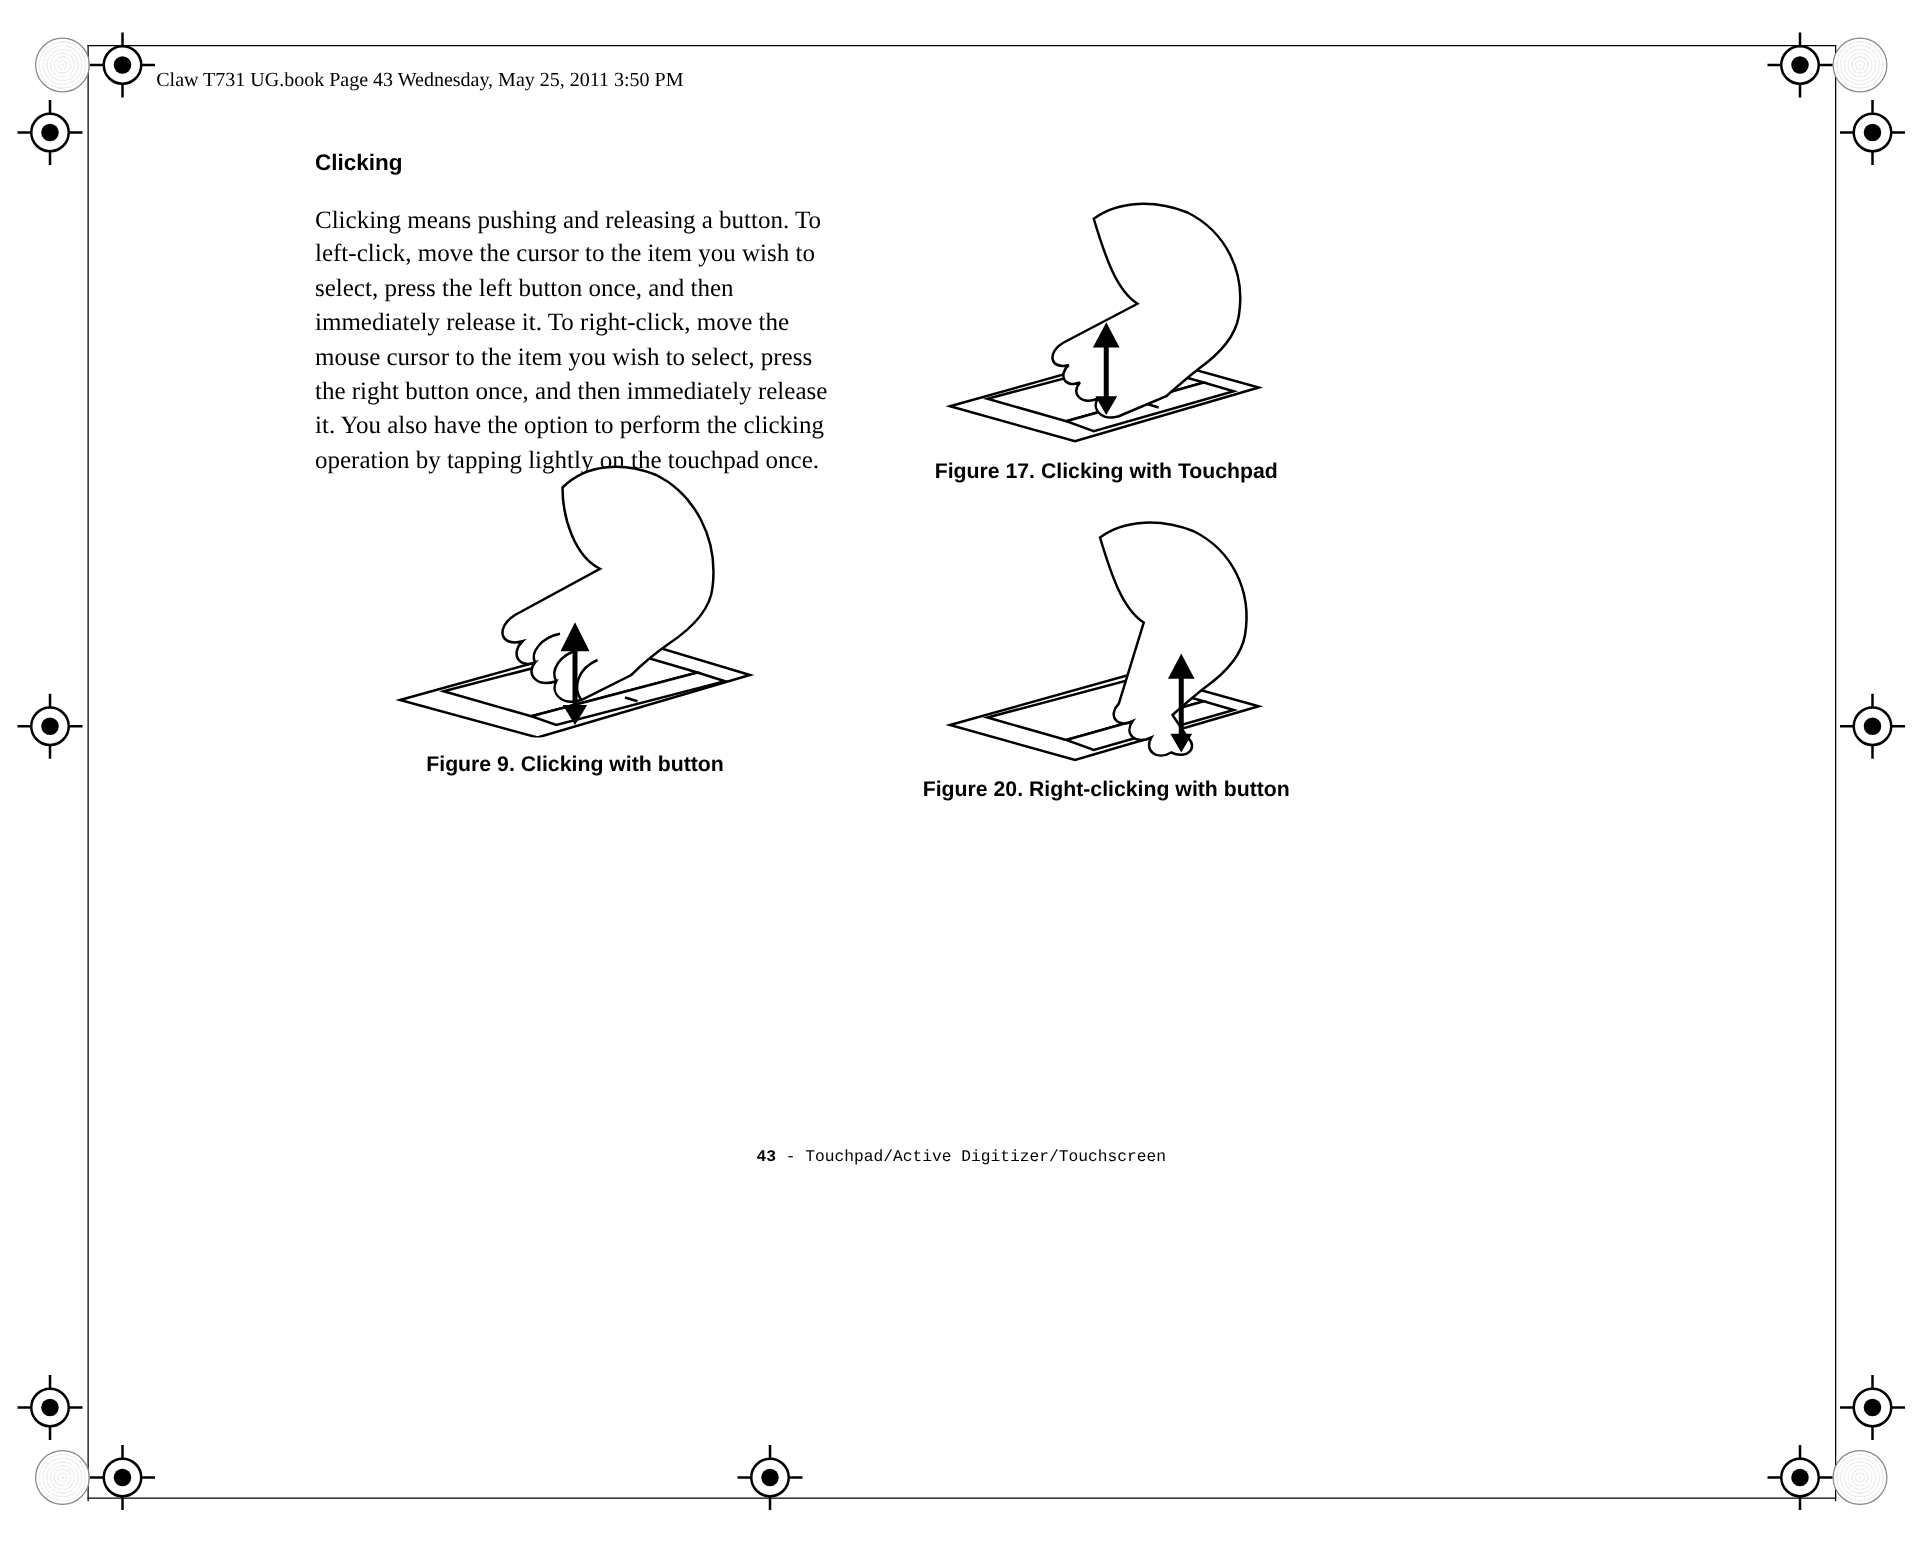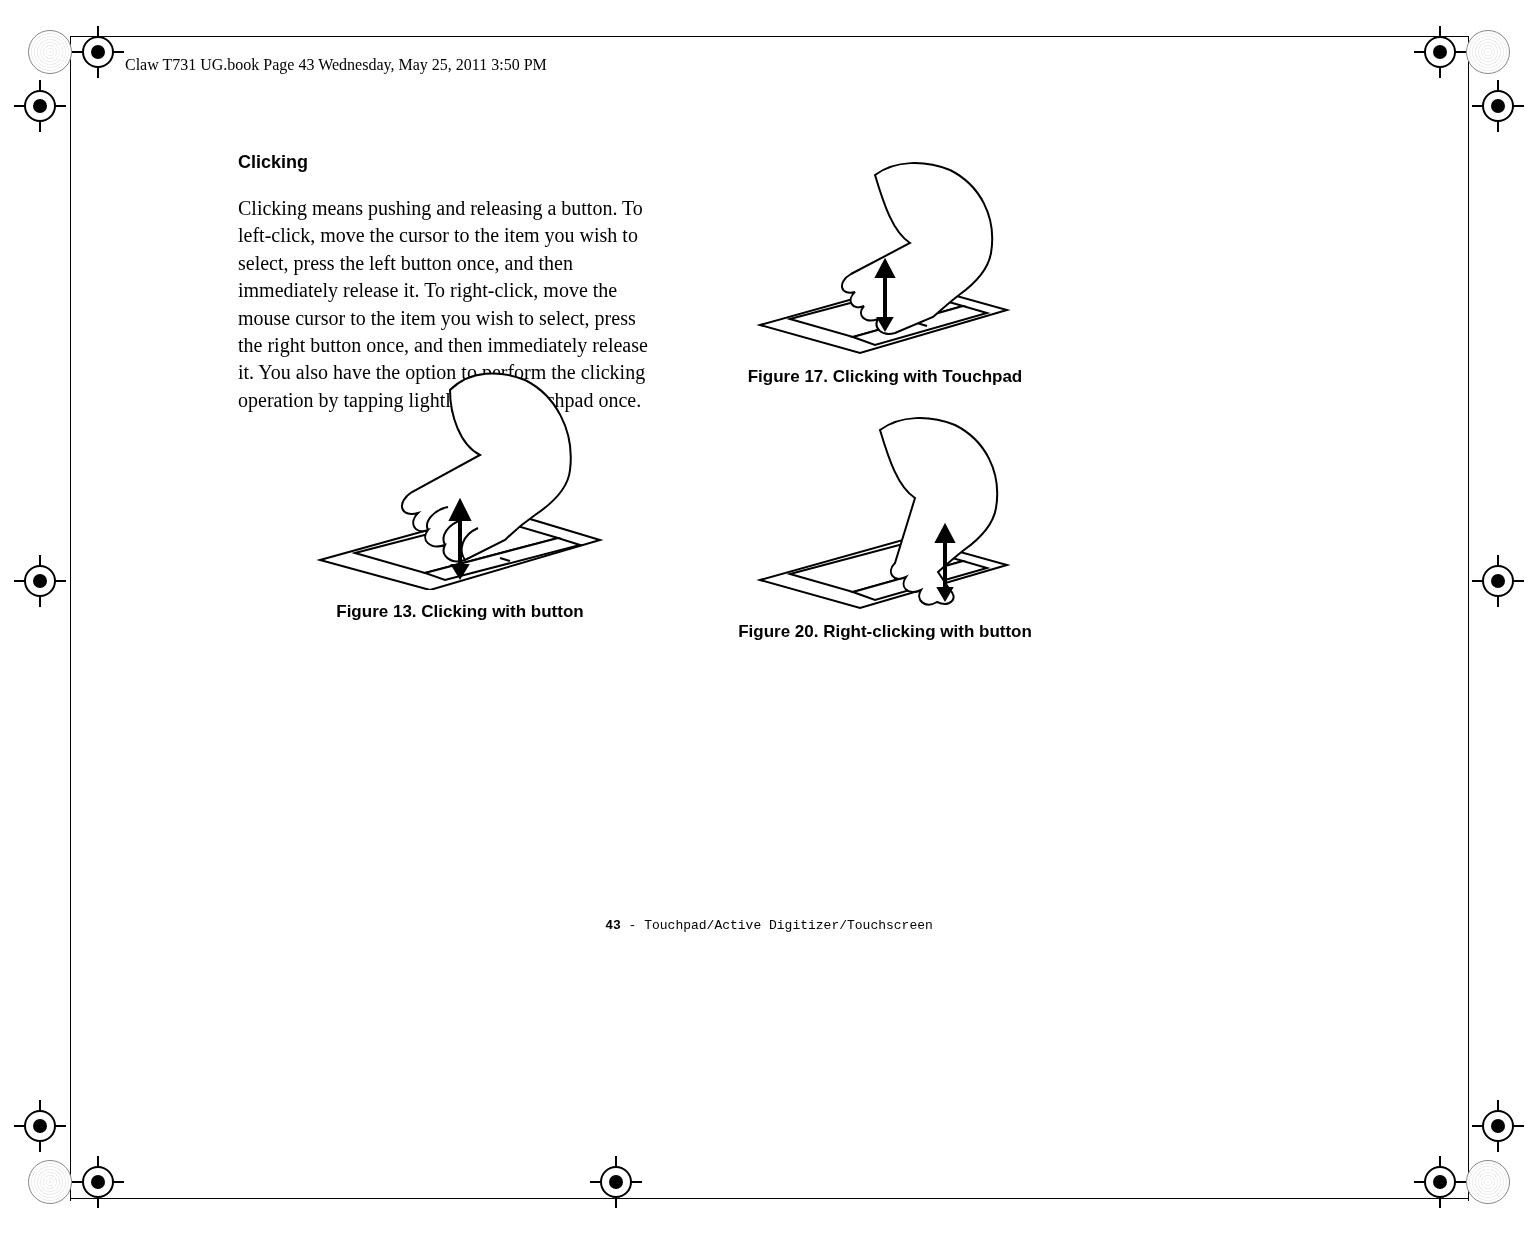--- a/index.html
+++ b/index.html
@@ -43,24 +43,23 @@
   .header-note {
     position: absolute;
     left: 125px; top: 56px;
     font-family: "Times New Roman", serif;
     font-size: 16px;
     white-space: nowrap;
   }
 
   .content {
     position: absolute;
-    left: 238px;
+    left: 252px;
     top: 120px;
     width: 850px;
-    margin-top: 32px;
   }
   .section-title {
     font-family: Helvetica, Arial, sans-serif;
     font-weight: bold;
     font-size: 18px;
     margin-bottom: 22px;
   }
   .body-text {
     font-family: "Times New Roman", Times, serif;
     font-size: 20px;
@@ -198,21 +197,21 @@
       <path d="M150,30 C170,10 200,10 225,20 C255,35 275,70 270,110 C268,130 250,145 235,155 C225,162 215,170 205,180 L165,200 C150,205 140,195 145,185 C130,190 120,180 128,170 C115,175 108,163 118,153 C100,158 96,142 112,132 L180,95 C160,85 150,55 150,30 Z"></path>
       <path d="M165,200 C158,190 162,175 178,168" fill="none"></path>
       <path d="M145,185 C140,176 148,164 162,160" fill="none"></path>
       <path d="M128,170 C124,162 133,150 148,147" fill="none"></path>
 
       <line x1="160" y1="215" x2="160" y2="145" stroke-width="4"></line>
       <polygon points="160,140 150,160 170,160" fill="#000"></polygon>
       <polygon points="160,218 152,205 168,205" fill="#000"></polygon>
     </g>
   </svg>
-  <div class="caption">Figure 13.  Clicking with button</div>
+  <div class="caption">Figure 9.  Clicking with button</div>
 </div>
 
 <div class="figure fig17">
   <svg class="hand" width="280" height="200" viewBox="0 0 280 200">
     <g stroke="#000" stroke-width="2" fill="#fff">
       <polygon points="15,170 165,128 262,155 115,198"></polygon>
       <polygon points="45,164 158,134 218,151 108,182"></polygon>
       <polygon points="108,182 218,151 242,158 130,190"></polygon>
       <line x1="172" y1="168" x2="182" y2="171"></line>
       <path d="M130,20 C150,5 180,5 205,15 C235,30 252,62 246,98 C243,116 228,130 214,140 C205,147 197,154 188,162 L150,178 C137,182 128,173 133,164 C120,169 111,160 119,151 C107,156 101,145 110,137 C95,141 92,127 106,119 L165,88 C148,77 139,50 130,20 Z"></path>

